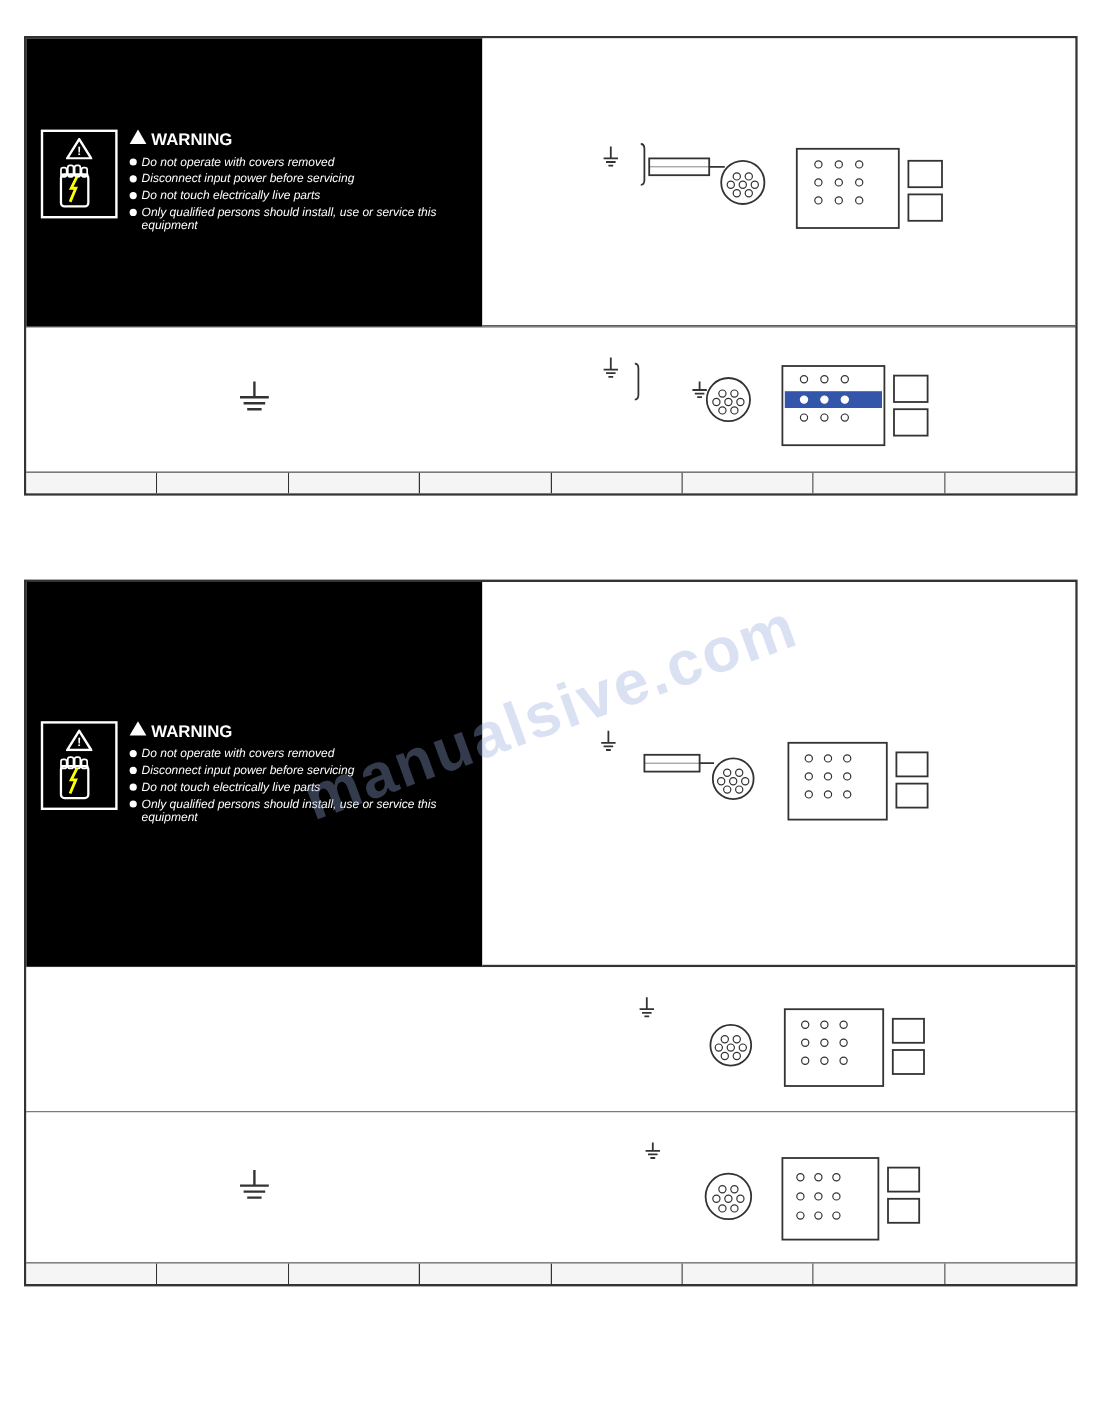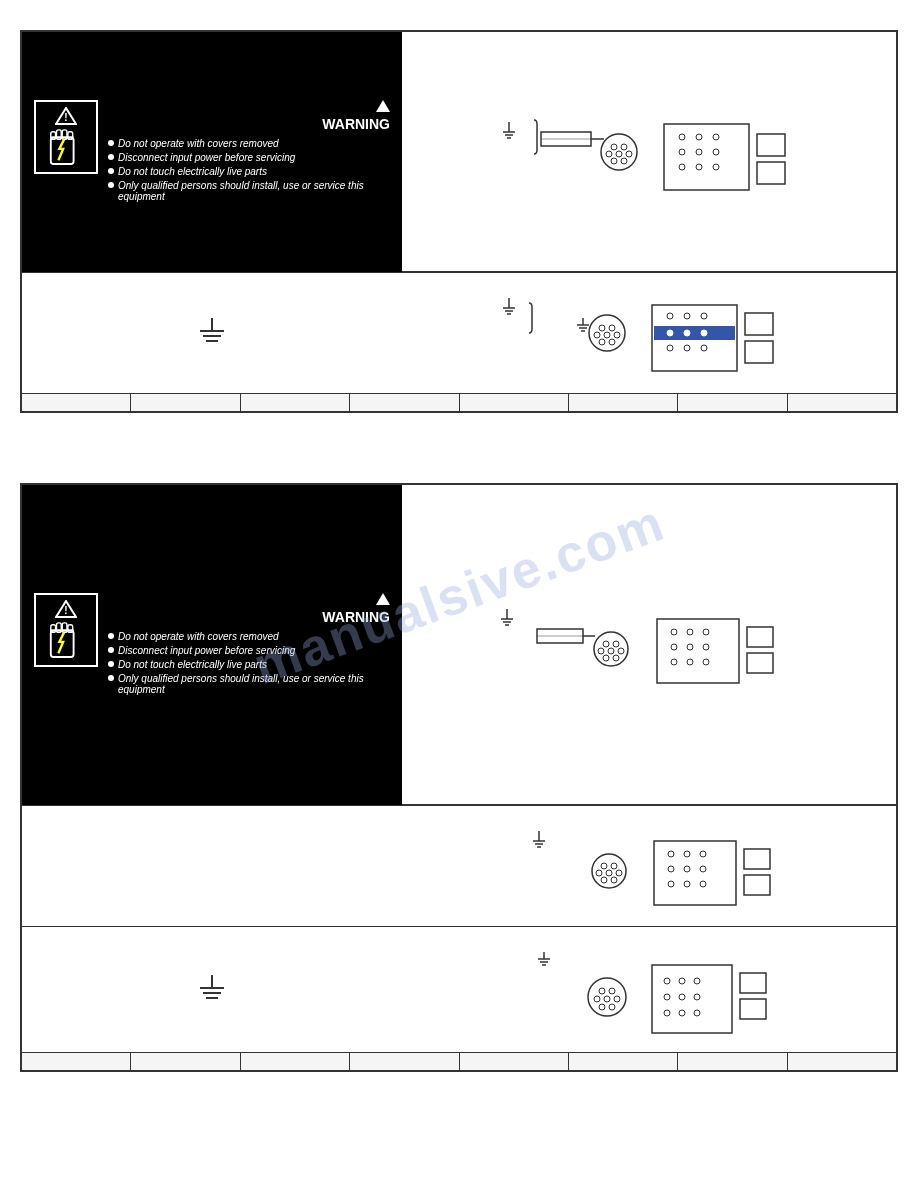--- a/index.html
+++ b/index.html
@@ -68,23 +68,22 @@
       flex-direction: column;
       gap: 0;
     }
 
     .warning-title {
       font-size: 13px;
       font-weight: bold;
       color: white;
       margin-bottom: 6px;
       display: flex;
-      align-items: flex-end;
+      align-items: flex-start;
       gap: 4px;
-      flex-direction: column;
     }
 
     .warning-title .warn-triangle {
       width: 0;
       height: 0;
       border-left: 7px solid transparent;
       border-right: 7px solid transparent;
       border-bottom: 12px solid white;
       display: inline-block;
     }

